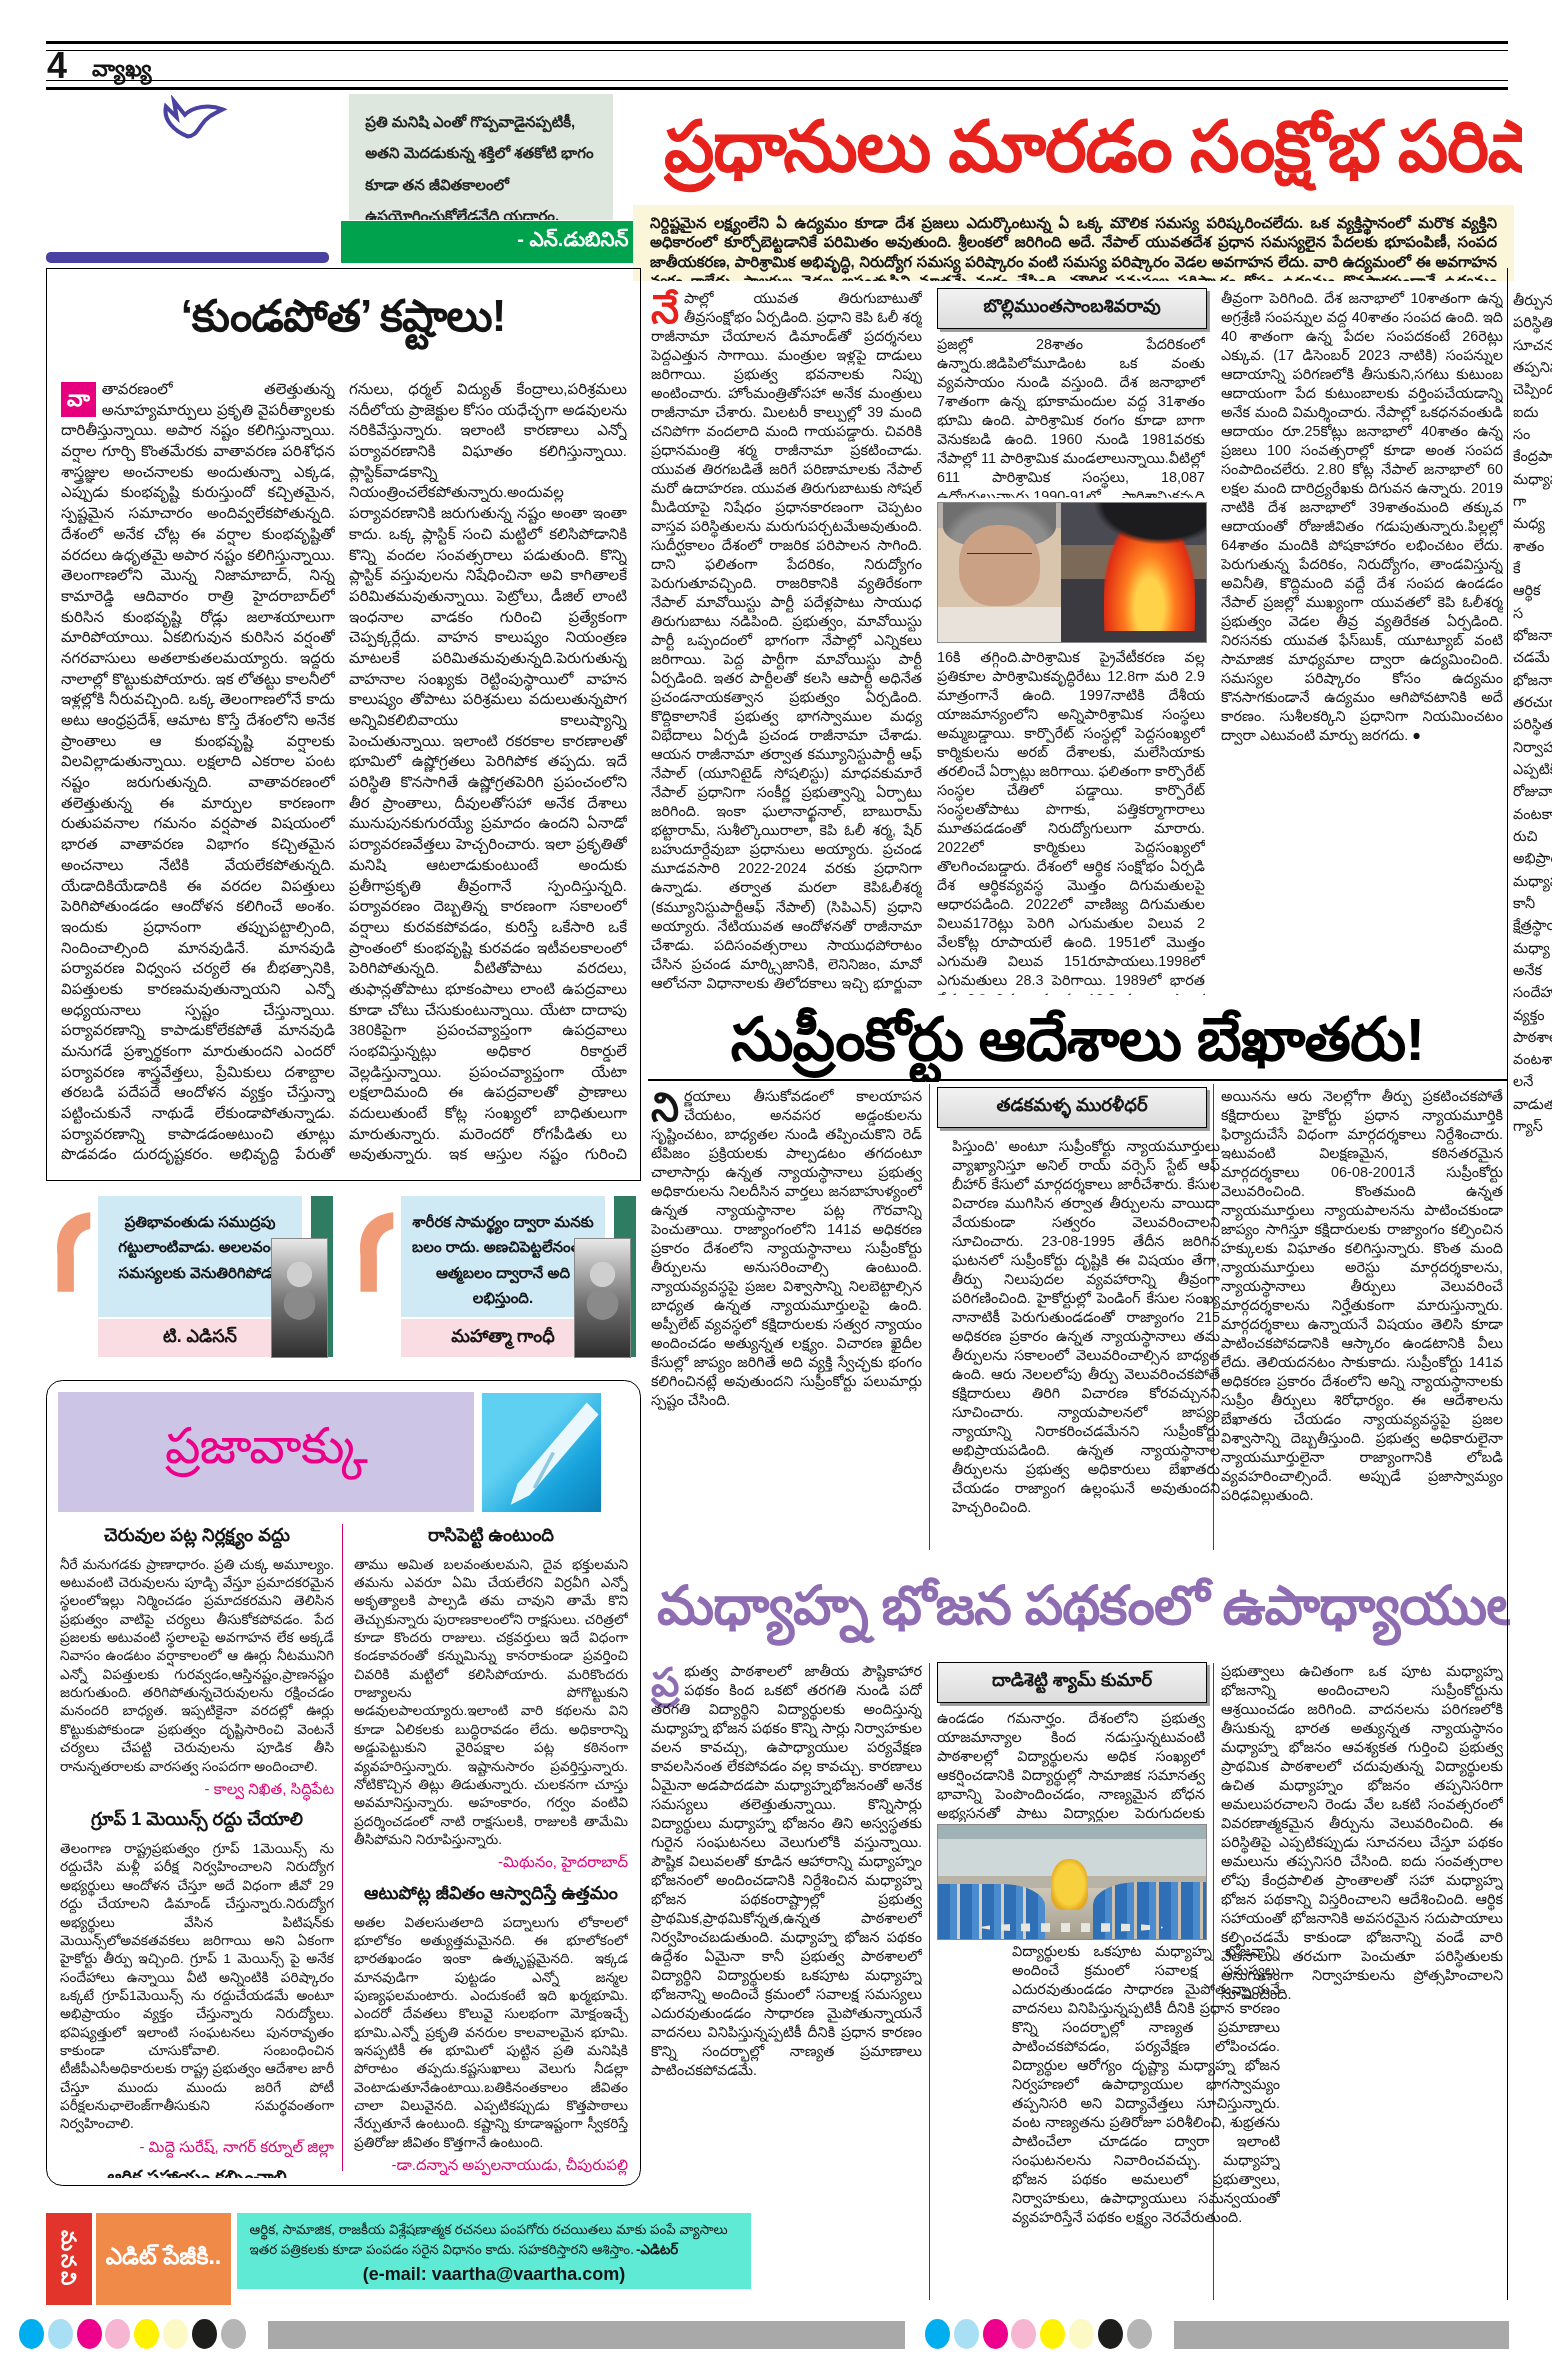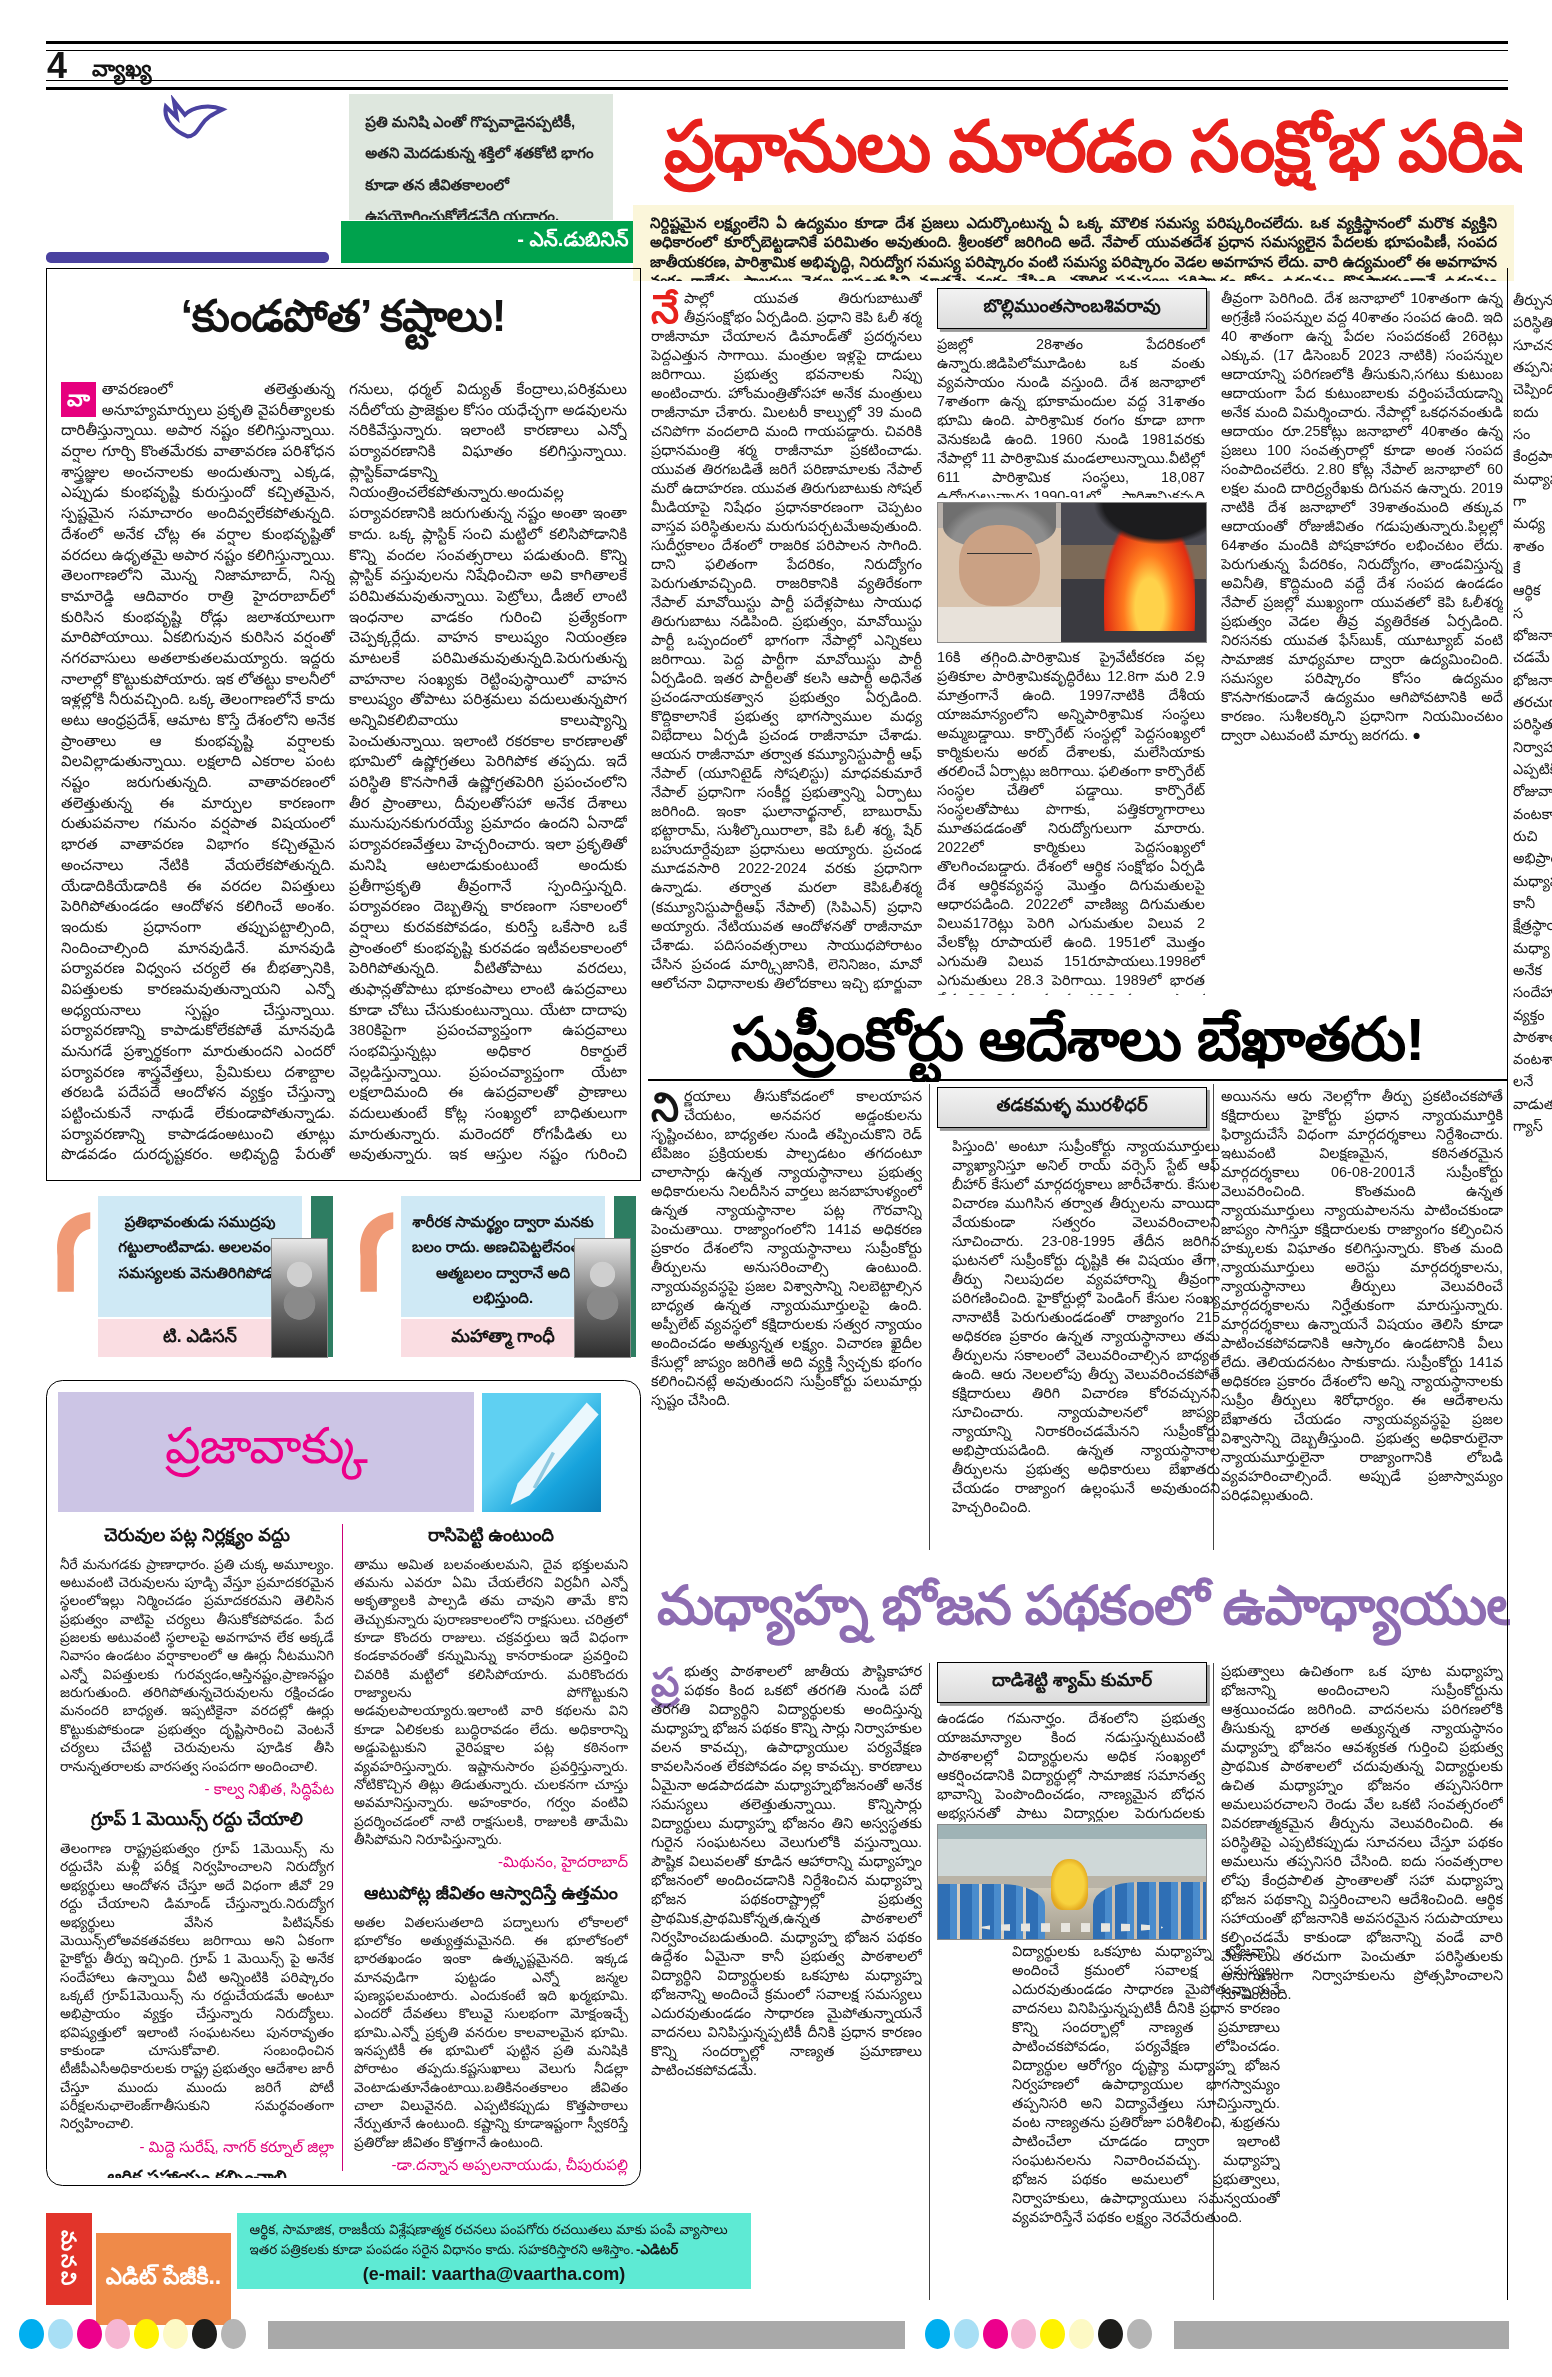--- a/index.html
+++ b/index.html
@@ -227,21 +227,21 @@
     <div class="ltr-title">ఆటుపోట్ల జీవితం ఆస్వాదిస్తే ఉత్తమం</div>
     <div class="just" style="font-size:13.7px;line-height:1.34;">అతల వితలసుతలాది పద్నాలుగు లోకాలలో భూలోకం అత్యుత్తమమైనది. ఈ భూలోకంలో భారతఖండం ఇంకా ఉత్కృష్టమైనది. ఇక్కడ మానవుడిగా పుట్టడం ఎన్నో జన్మల పుణ్యఫలమంటారు. ఎందుకంటే ఇది ఖర్మభూమి. ఎందరో దేవతలు కొలువై సులభంగా మోక్షంఇచ్చే భూమి.ఎన్నో ప్రకృతి వనరుల కాలవాలమైన భూమి. ఇనప్పటికీ ఈ భూమిలో పుట్టిన ప్రతి మనిషికి పోరాటం తప్పదు.కష్టసుఖాలు వెలుగు నీడల్లా వెంటాడుతూనేఉంటాయి.బతికినంతకాలం జీవితం చాలా విలువైనది. ఎప్పటికప్పుడు కొత్తపాఠాలు నేర్పుతూనే ఉంటుంది. కష్టాన్ని కూడాఇష్టంగా స్వీకరిస్తే ప్రతిరోజు జీవితం కొత్తగానే ఉంటుంది.</div>
     <div class="sig">-డా.దన్నాన అప్పలనాయుడు, చీపురుపల్లి</div>
   </div>
 
 </div>
 
 <div class="abs" style="left:46px;top:2213px;width:46px;height:92px;background:#e2342a;display:flex;align-items:center;justify-content:center;">
   <span style="writing-mode:vertical-lr;color:#fff;font-weight:bold;font-size:20px;letter-spacing:2.9px;">మనవి</span>
 </div>
-<div class="abs" style="left:96px;top:2213px;width:135px;height:92px;background:#ef8a49;display:flex;align-items:center;justify-content:center;margin-top:20px;">
+<div class="abs" style="left:96px;top:2213px;width:135px;height:92px;background:#ef8a49;display:flex;align-items:center;justify-content:center;">
   <span style="color:#fff;font-weight:bold;font-size:23px;">ఎడిట్ పేజీకి..</span>
 </div>
 <div class="abs clip" style="left:237px;top:2213px;width:514px;height:76px;background:#5eead4;padding:6.7px 12.5px;box-sizing:border-box;">
   <span style="font-size:13.4px;line-height:1.5;">ఆర్థిక, సామాజిక, రాజకీయ విశ్లేషణాత్మక రచనలు పంపగోరు రచయితలు మాకు పంపే వ్యాసాలు ఇతర పత్రికలకు కూడా పంపడం సరైన విధానం కాదు. సహకరిస్తారని ఆశిస్తాం.</span>
   <span style="font-size:13.4px;font-weight:bold;">-ఎడిటర్</span>
   <div class="center" style="font-size:18px;font-weight:bold;margin-top:3.8px;">(e-mail: vaartha@vaartha.com)</div>
 </div>
 
 <div class="abs" style="left:0;top:2319px;width:1552px;height:43px;">
 

